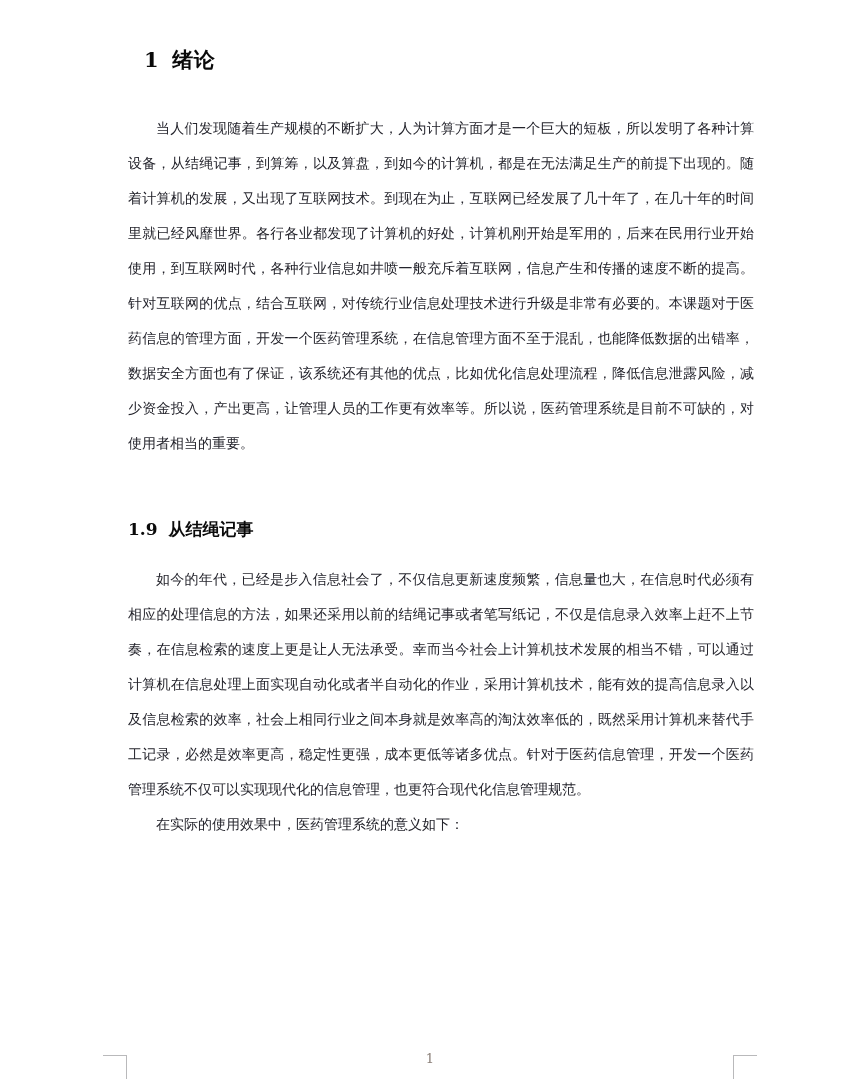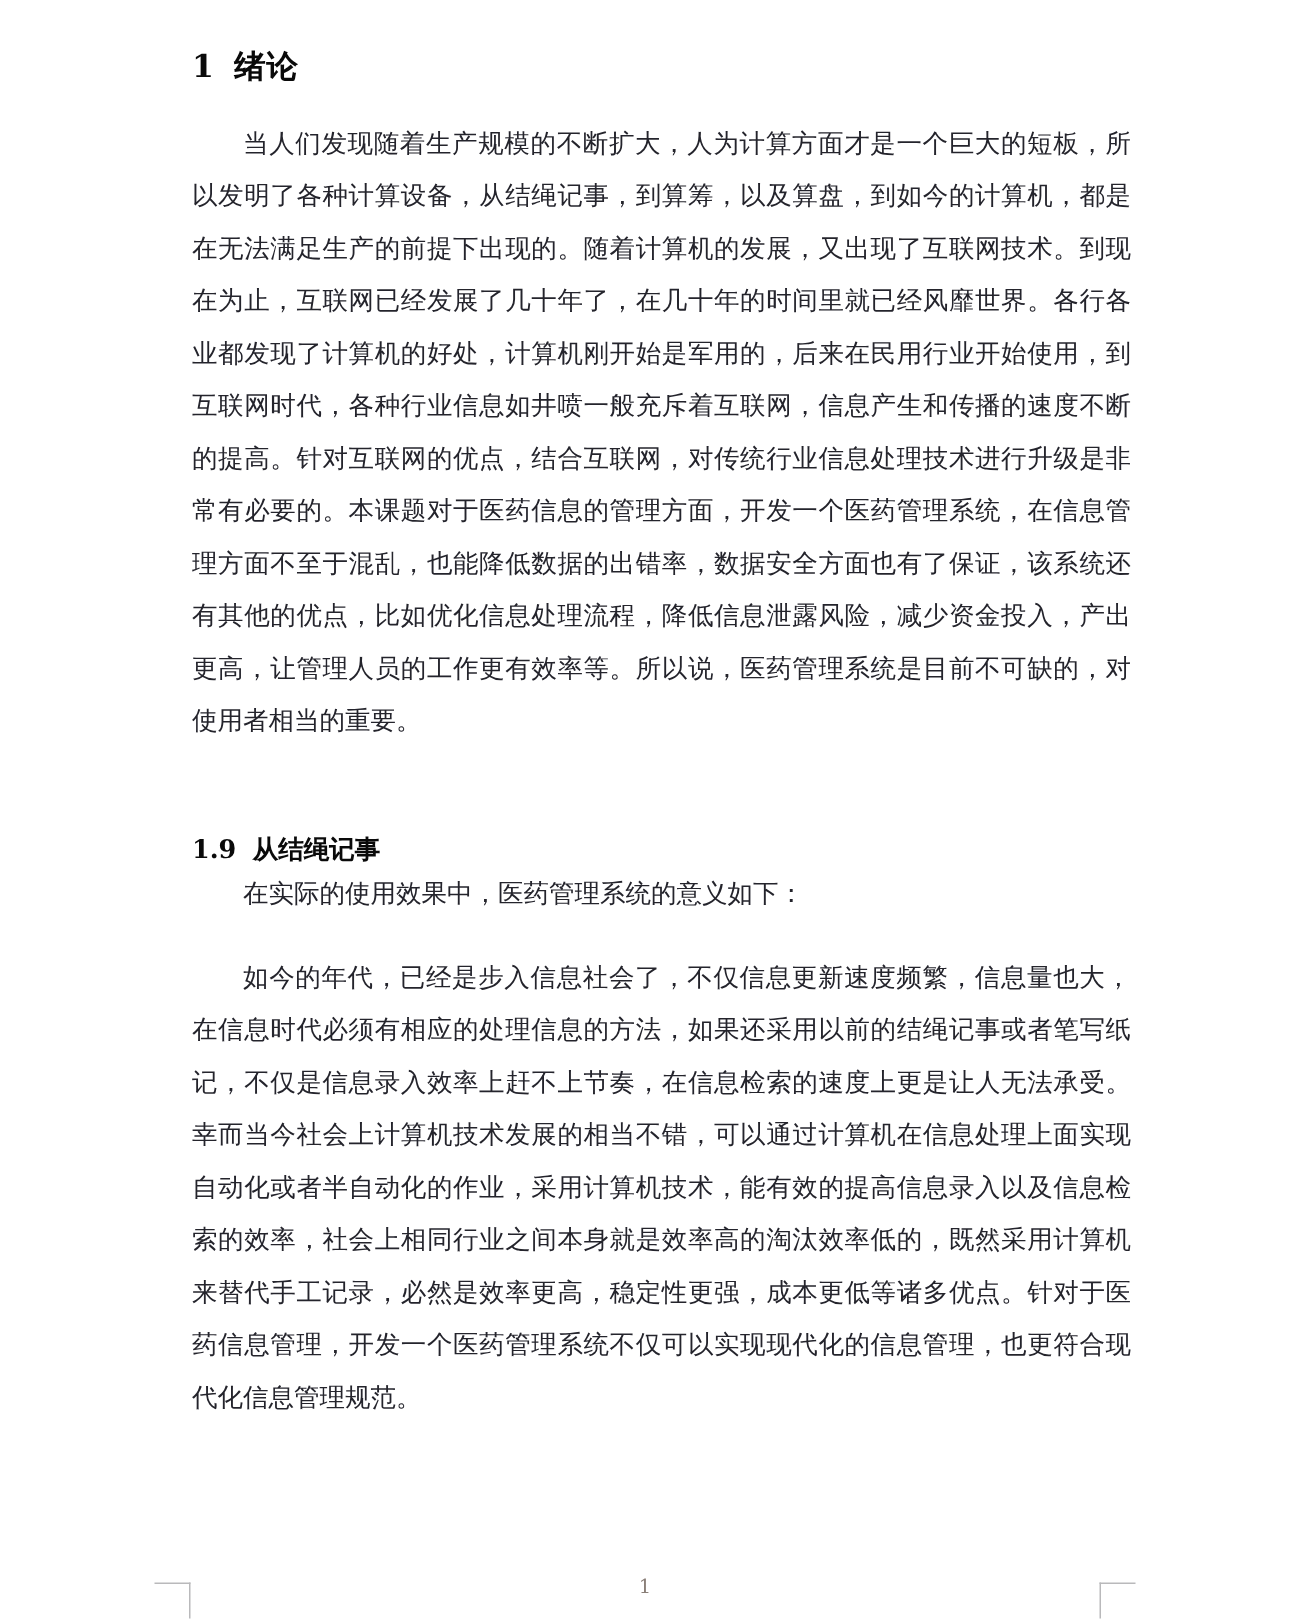--- a/index.html
+++ b/index.html
@@ -29,21 +29,21 @@
     width: 626px;
   }
 
   
   .h1 {
     font-family: "DejaVu Sans", "Liberation Sans", sans-serif;
     font-weight: bold;
     font-size: 21px;
     color: #0a0a0a;
     letter-spacing: 0.5px;
-    margin: 0;
+    margin: 16px;
     padding-top: 30px;
     line-height: 1.35;
   }
   .h1 .num {
     font-family: "DejaVu Serif", "Liberation Serif", serif;
     font-weight: bold;
     margin-right: 13px;
   }
 
   .h2 {
@@ -58,21 +58,21 @@
     font-family: "DejaVu Serif", "Liberation Serif", serif;
     font-weight: bold;
     margin-right: 11px;
   }
   .h2.first { padding-top: 47px; }
   .h2.second { padding-top: 57px; }
 
   
   .para {
     font-family: "DejaVu Serif", "Liberation Serif", serif;
-    font-size: 17px;
+    font-size: 14px;
     color: #24242c;
     line-height: 35px;
     text-align: justify;
     text-justify: inter-ideograph;
     margin: 0;
     text-indent: 2em;
     word-break: break-all;
   }
   .para.lead { padding-top: 21px; }
   .para.tight { padding-top: 0; }
@@ -117,23 +117,23 @@
 
   <div class="content">
 
     <h1 class="h1"><span class="num">1</span><span>绪论</span></h1>
 
 
     <p class="para lead">当人们发现随着生产规模的不断扩大，人为计算方面才是一个巨大的短板，所以发明了各种计算设备，从结绳记事，到算筹，以及算盘，到如今的计算机，都是在无法满足生产的前提下出现的。随着计算机的发展，又出现了互联网技术。到现在为止，互联网已经发展了几十年了，在几十年的时间里就已经风靡世界。各行各业都发现了计算机的好处，计算机刚开始是军用的，后来在民用行业开始使用，到互联网时代，各种行业信息如井喷一般充斥着互联网，信息产生和传播的速度不断的提高。针对互联网的优点，结合互联网，对传统行业信息处理技术进行升级是非常有必要的。本课题对于医药信息的管理方面，开发一个医药管理系统，在信息管理方面不至于混乱，也能降低数据的出错率，数据安全方面也有了保证，该系统还有其他的优点，比如优化信息处理流程，降低信息泄露风险，减少资金投入，产出更高，让管理人员的工作更有效率等。所以说，医药管理系统是目前不可缺的，对使用者相当的重要。</p>
 
     <h2 class="h2 second"><span class="num">1.9</span><span>从结绳记事</span></h2>
 
+    <p class="para lead">如今的年代，已经是步入信息社会了，不仅信息更新速度频繁，信息量也大，在信息时代必须有相应的处理信息的方法，如果还采用以前的结绳记事或者笔写纸记，不仅是信息录入效率上赶不上节奏，在信息检索的速度上更是让人无法承受。幸而当今社会上计算机技术发展的相当不错，可以通过计算机在信息处理上面实现自动化或者半自动化的作业，采用计算机技术，能有效的提高信息录入以及信息检索的效率，社会上相同行业之间本身就是效率高的淘汰效率低的，既然采用计算机来替代手工记录，必然是效率更高，稳定性更强，成本更低等诸多优点。针对于医药信息管理，开发一个医药管理系统不仅可以实现现代化的信息管理，也更符合现代化信息管理规范。</p>
+
     <p class="para tight">在实际的使用效果中，医药管理系统的意义如下：</p>
-
-    <p class="para lead">如今的年代，已经是步入信息社会了，不仅信息更新速度频繁，信息量也大，在信息时代必须有相应的处理信息的方法，如果还采用以前的结绳记事或者笔写纸记，不仅是信息录入效率上赶不上节奏，在信息检索的速度上更是让人无法承受。幸而当今社会上计算机技术发展的相当不错，可以通过计算机在信息处理上面实现自动化或者半自动化的作业，采用计算机技术，能有效的提高信息录入以及信息检索的效率，社会上相同行业之间本身就是效率高的淘汰效率低的，既然采用计算机来替代手工记录，必然是效率更高，稳定性更强，成本更低等诸多优点。针对于医药信息管理，开发一个医药管理系统不仅可以实现现代化的信息管理，也更符合现代化信息管理规范。</p>
 
   </div>
 
   <div class="page-number">1</div>
 
   <div class="crop-mark crop-bl">
     <span class="h"></span>
       <span class="v"></span>
   </div>
   <div class="crop-mark crop-br">

